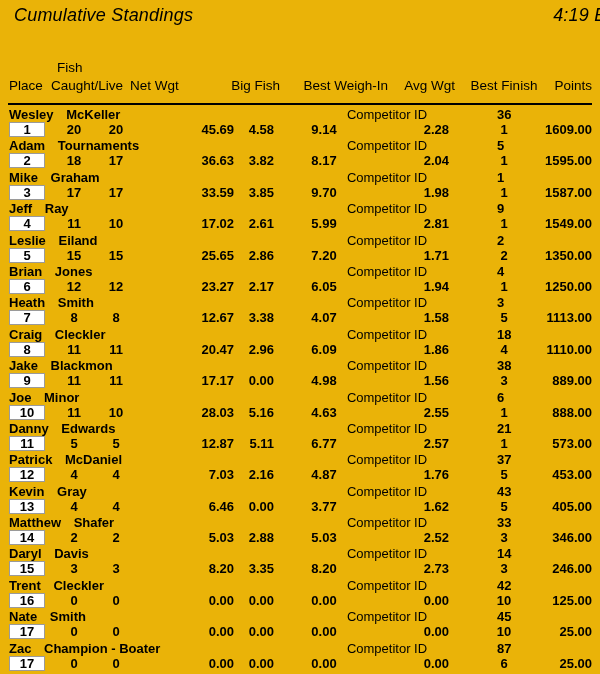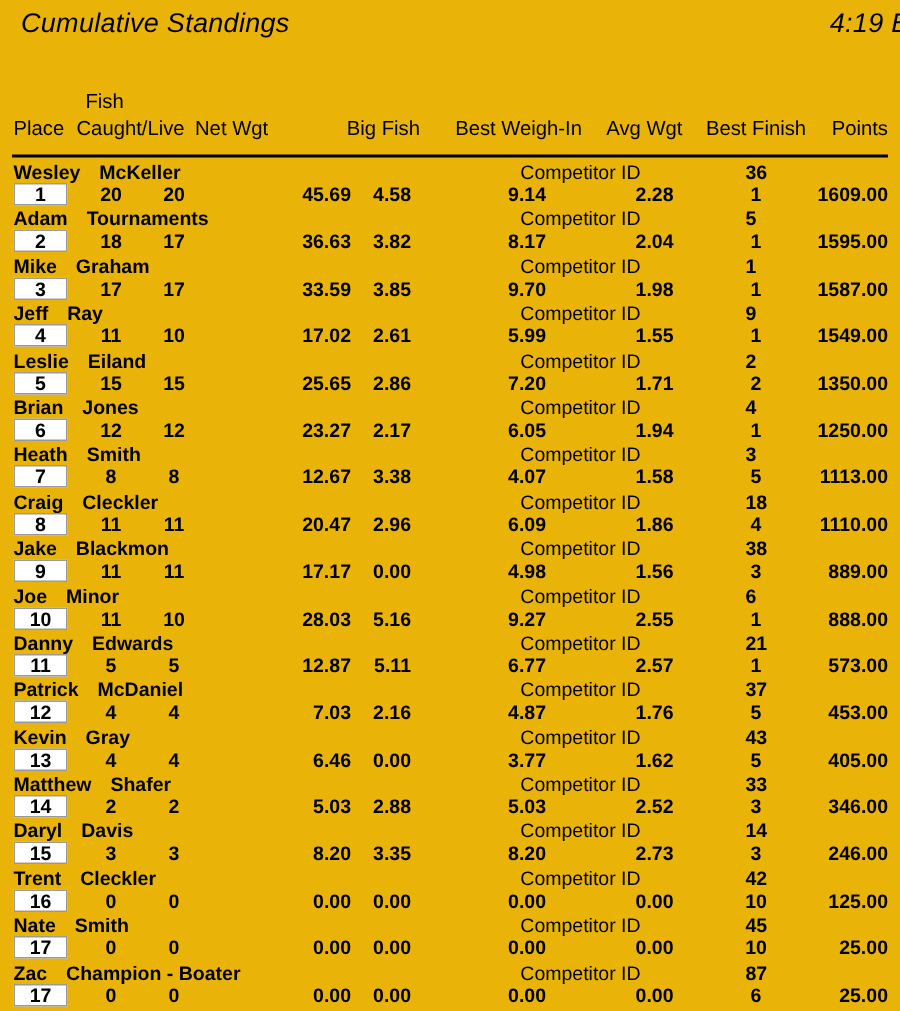--- a/index.html
+++ b/index.html
@@ -47,21 +47,21 @@
   .data-row { position:relative; height:16px; font-size:13px; line-height:15px; font-weight:bold; }
   .cell { position:absolute; top:0; white-space:nowrap; }
   .place-box {
     left:9px; width:34px; height:13px; line-height:13px;
     text-align:center; border:1px solid #9a9a9a; background:#fff;
   }
   .caught { left:48px;  width:52px;  text-align:center; }
   .live   { left:100px; width:32px;  text-align:center; }
   .net    { left:120px; width:85px;  text-align:right;margin-left:29px; }
   .big    { left:194px; width:80px;  text-align:right; }
-  .weigh  { left:284px; width:80px;  text-align:right; }
+  .weigh  { left:284px; width:80px;  text-align:center; }
   .avg    { left:369px; width:80px;  text-align:right; }
   .finish { left:464px; width:80px;  text-align:center; }
   .points { left:492px; width:100px; text-align:right; }
 </style>
 </head>
 <body>
 
 <div class="page">
 
   <div class="title-row">
@@ -152,21 +152,21 @@
         <span class="cid-label">Competitor ID</span>
         <span class="cid-value">9</span>
       </div>
       <div class="data-row">
         <span class="cell place-box">4</span>
         <span class="cell caught">11</span>
         <span class="cell live">10</span>
         <span class="cell net">17.02</span>
         <span class="cell big">2.61</span>
         <span class="cell weigh">5.99</span>
-        <span class="cell avg">1.55</span>
+        <span class="cell avg">2.81</span>
         <span class="cell finish">1</span>
         <span class="cell points">1549.00</span>
       </div>
     </div>
 
     <div class="block">
       <div class="name-row">
         <span class="nm">Leslie</span>
         <span class="nm">Eiland</span>
         <span class="cid-label">Competitor ID</span>
@@ -271,21 +271,21 @@
         <span class="nm">Minor</span>
         <span class="cid-label">Competitor ID</span>
         <span class="cid-value">6</span>
       </div>
       <div class="data-row">
         <span class="cell place-box">10</span>
         <span class="cell caught">11</span>
         <span class="cell live">10</span>
         <span class="cell net">28.03</span>
         <span class="cell big">5.16</span>
-        <span class="cell weigh">9.27</span>
+        <span class="cell weigh">4.63</span>
         <span class="cell avg">2.55</span>
         <span class="cell finish">1</span>
         <span class="cell points">888.00</span>
       </div>
     </div>
 
     <div class="block">
       <div class="name-row">
         <span class="nm">Danny</span>
         <span class="nm">Edwards</span>

